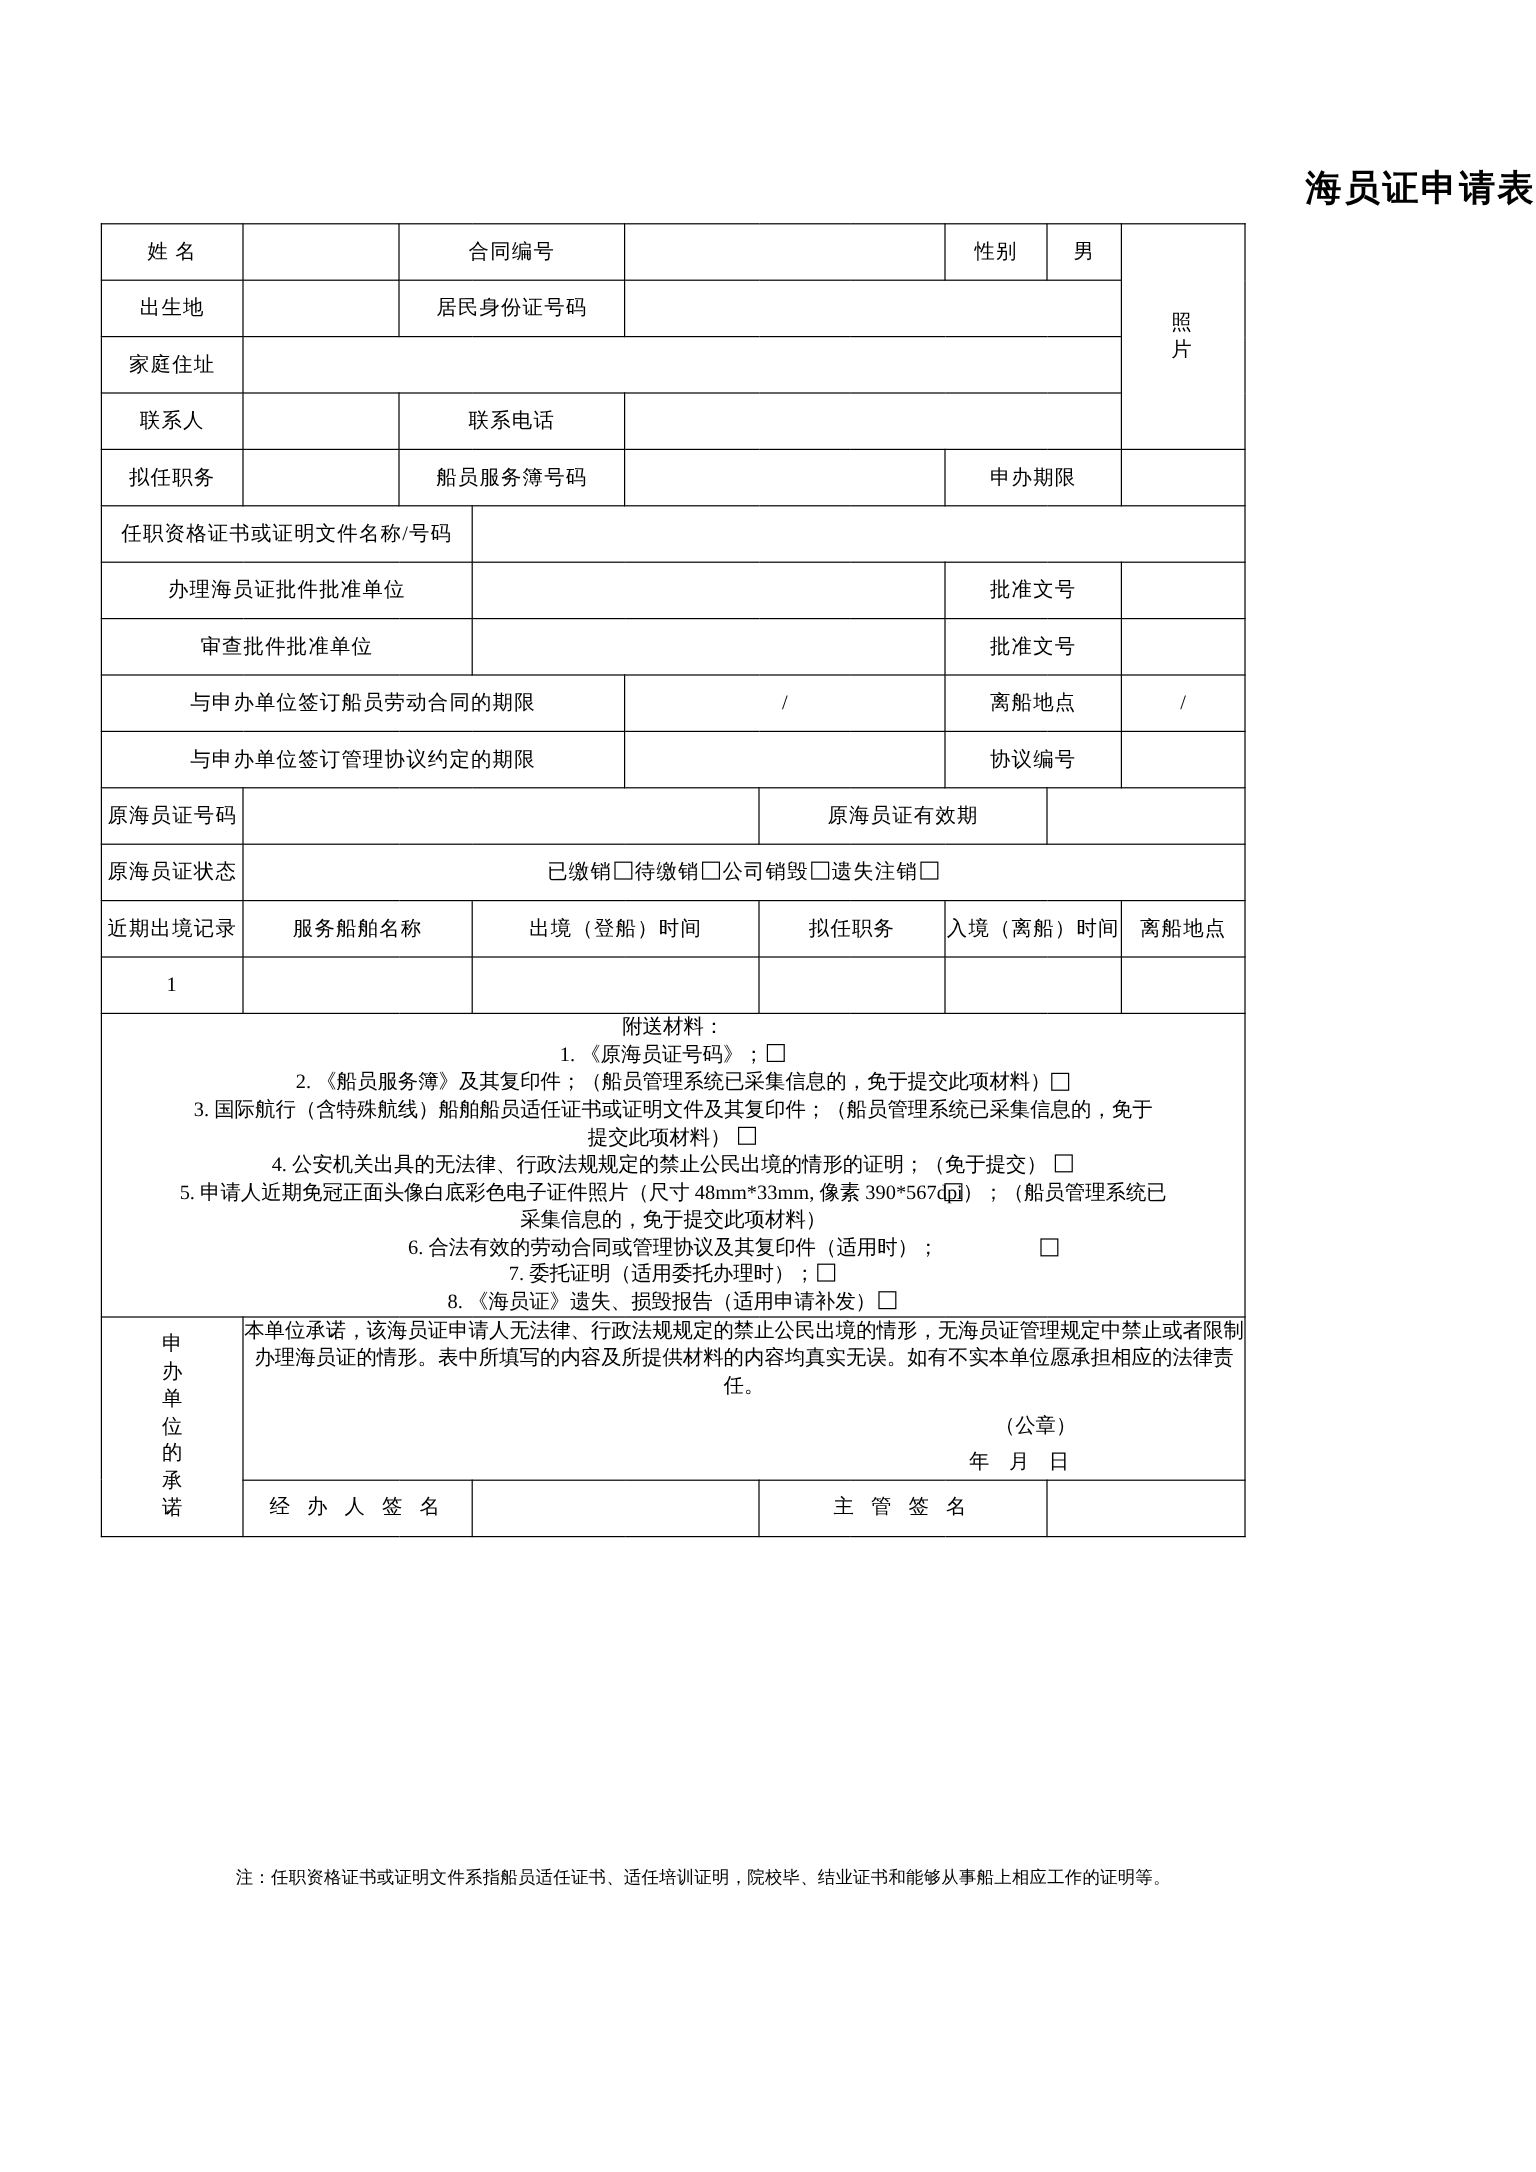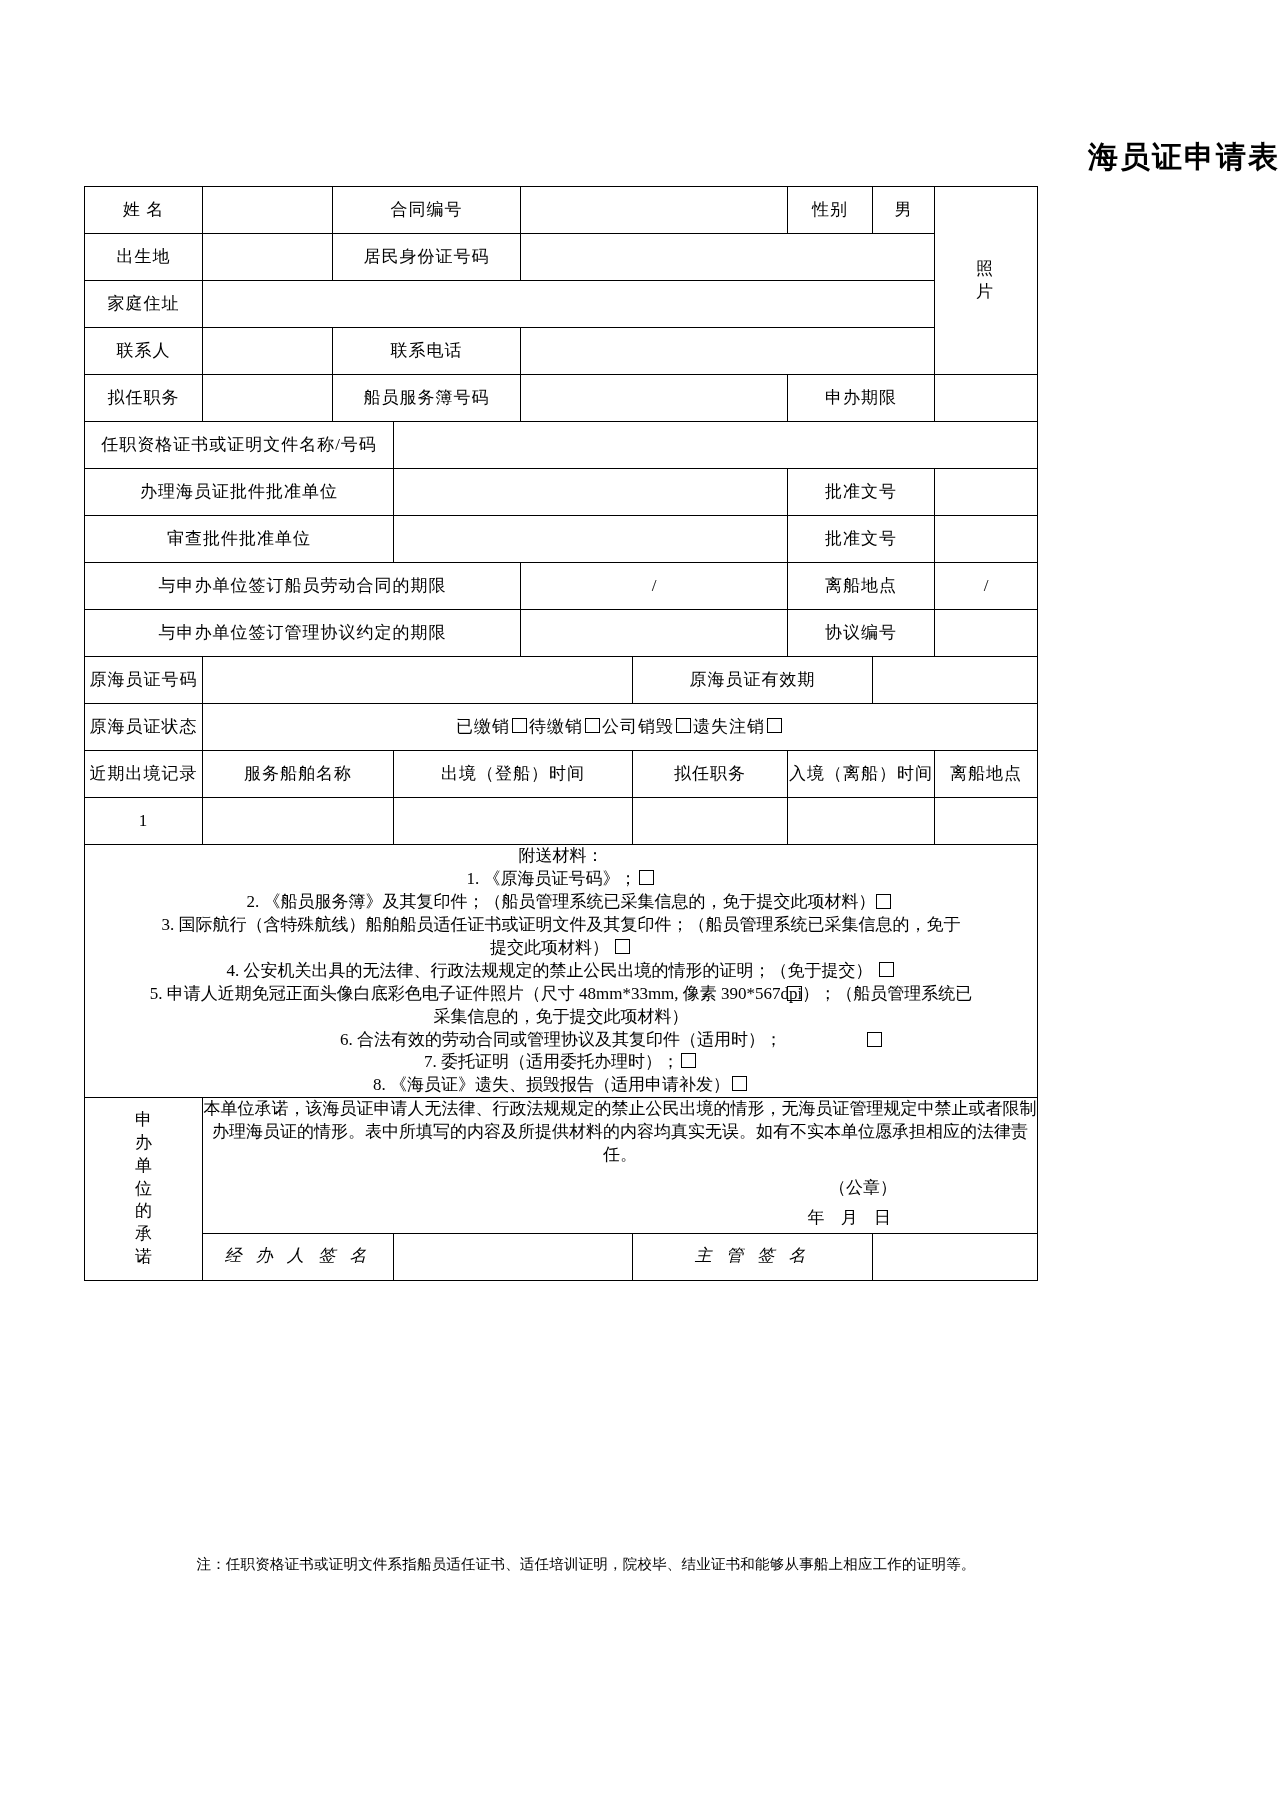--- a/index.html
+++ b/index.html
@@ -117,21 +117,20 @@
     padding-right: 140px;
     margin-top: 6px;
     line-height: 1.75;
     font-size: 17px;
   }
   .seal-date { letter-spacing: 6px; }
   td.sigcell {
     font-size: 17px;
     letter-spacing: 5px;
     height: 54px;
-    font-style: italic;
   }
   #footer-note {
     position: absolute;
     left: 0;
     top: 1555px;
     width: 1172px;
     text-align: center;
     font-size: 14.5px;
     letter-spacing: 0.2px;
   }

